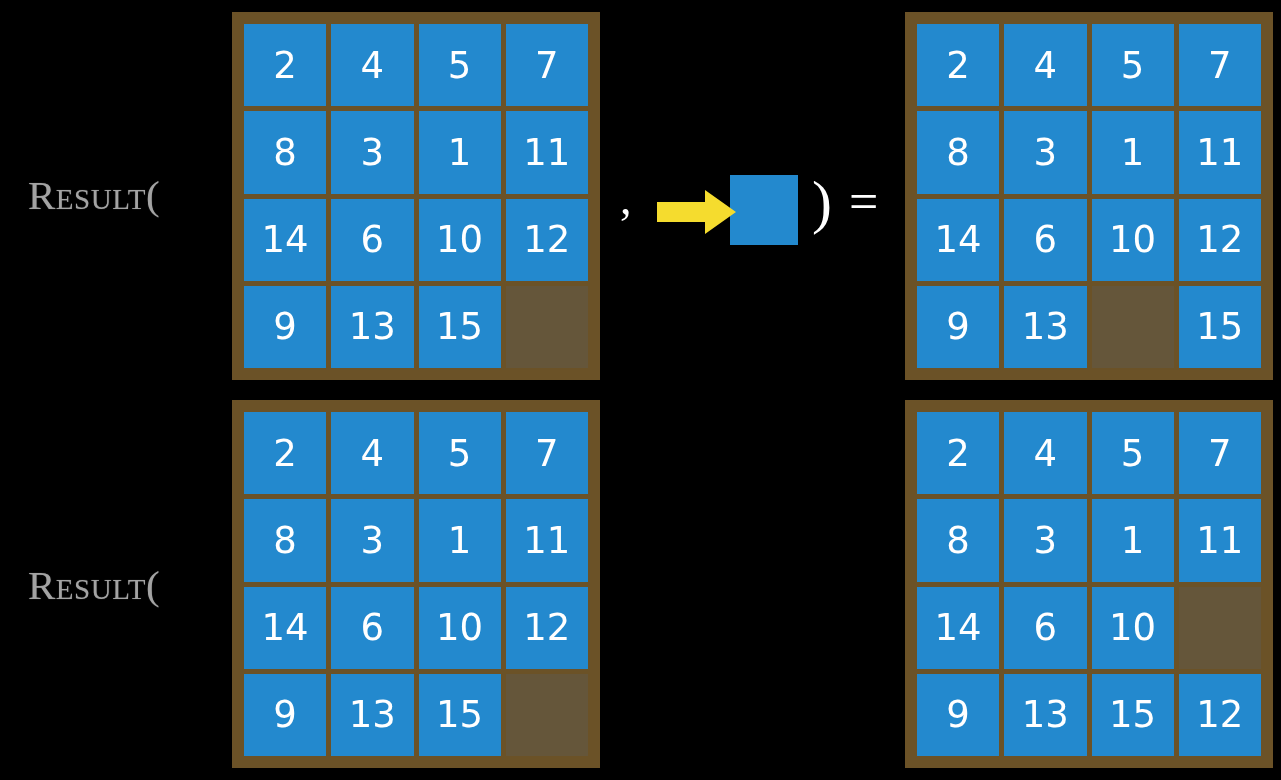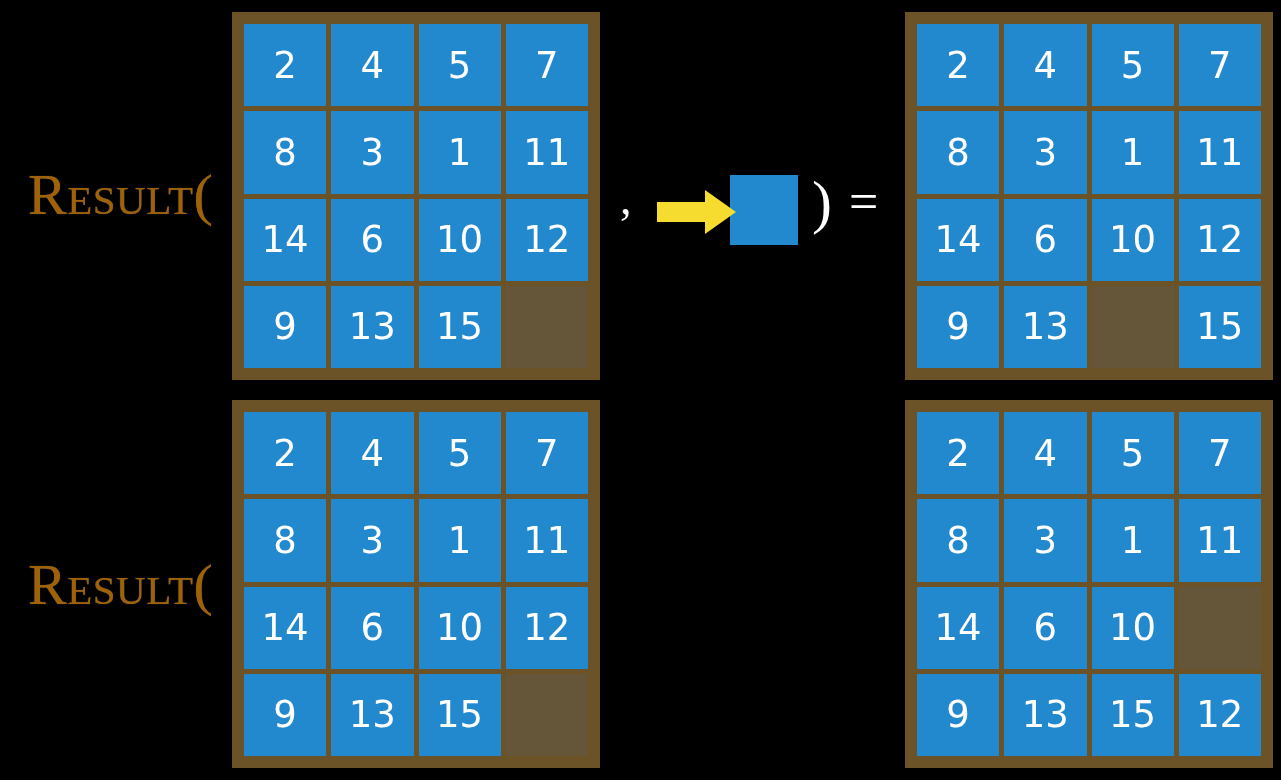--- a/index.html
+++ b/index.html
@@ -30,23 +30,23 @@
   }
   .row-1 { top: 0; }
   .row-2 { top: 390px; }
 
   
   .fn-label {
     position: absolute;
     left: 28px;
     top: 50%;
     transform: translateY(-50%);
-    color: #a16207;
-    font-family: "Liberation Serif", serif;
-    font-size: 58px;
+    color: #a3a3a3;
+    font-family: "Liberation Serif", serif;
+    font-size: 41px;
     line-height: 1;
     font-variant: small-caps;
     letter-spacing: 0.5px;
     white-space: nowrap;
     text-shadow: 0 0 1px rgba(255,255,255,0.35);
   }
 
   
   .board {
     position: absolute;

